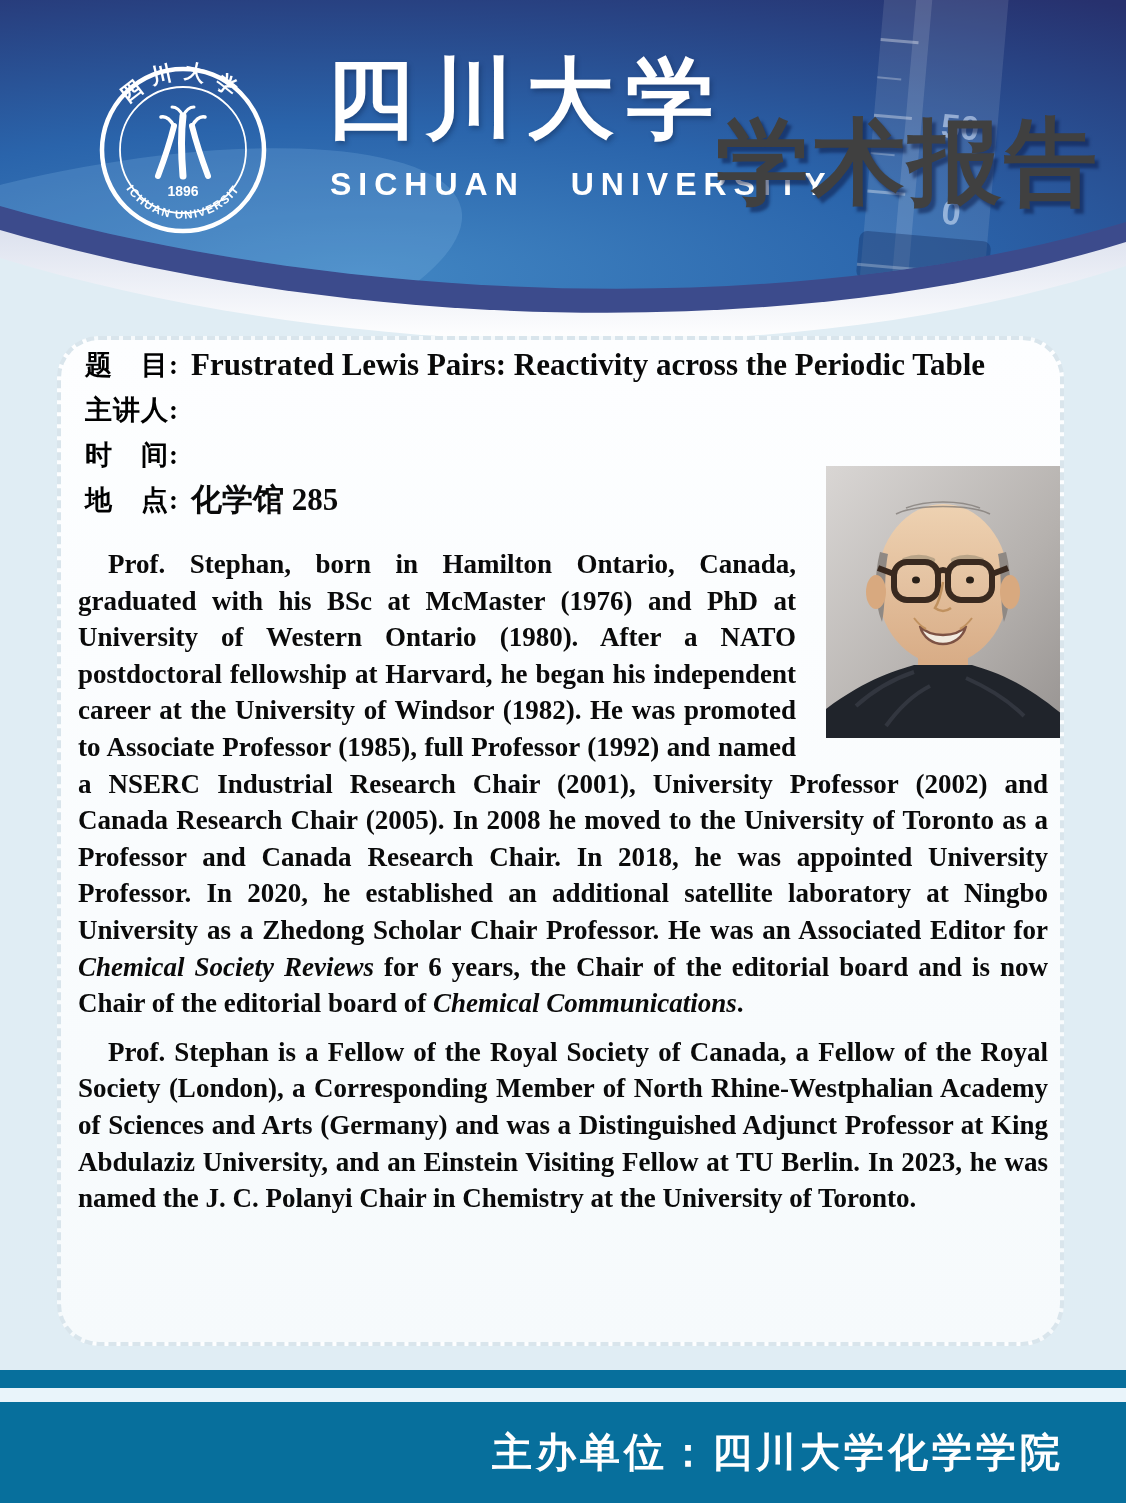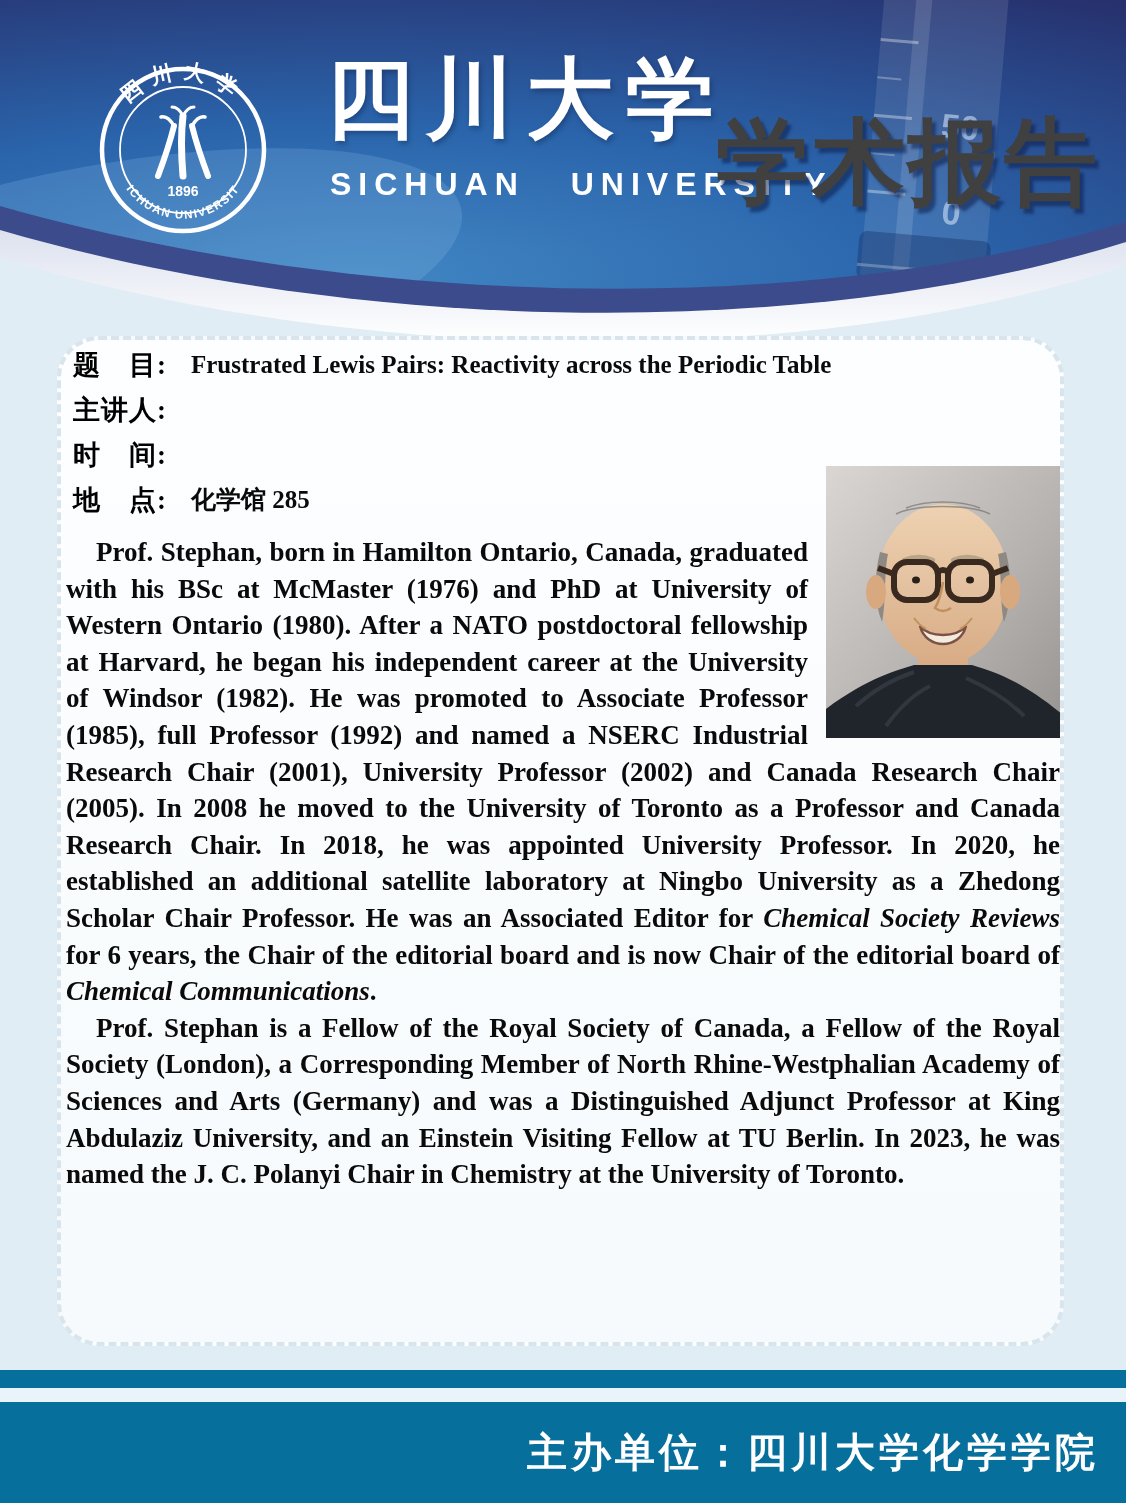--- a/index.html
+++ b/index.html
@@ -32,45 +32,45 @@
   }
   
   .card {
     position:absolute; left:57px; top:336px; width:1007px; height:1010px;
     background:linear-gradient(#fdfeff,#f6fafc);
     border:4px dashed #d9e5ec; border-radius:42px;
     box-sizing:border-box;
   }
   
   .fields { position:absolute; left:73px; top:342px; }
-  .frow { display:flex; align-items:center; height:45px; }
+  .frow { display:flex; align-items:center; height:45px;text-align:center; }
   .flabel {
     width:118px; flex:none;
     font-size:27px; font-weight:bold; color:#000;
     letter-spacing:1px;
   }
-  .fvalue { font-size:25px; font-weight:bold; color:#0a0a0a; white-space:nowrap; }
+  .fvalue { font-size:31px; font-weight:bold; color:#0a0a0a; white-space:nowrap; }
   
   .photo { position:absolute; left:826px; top:466px; width:234px; height:272px; }
   
   .bio {
     position:absolute; left:66px; top:534px; width:994px;
     font-size:27px; font-weight:bold; line-height:36.6px;
     text-align:justify; color:#0a0a0a;
   }
-  .bio p { margin:0; text-indent:30px; }
+  .bio p { margin:12px; text-indent:30px; }
   .photo-spacer { float:right; width:252px; height:206px; }
   .ital { font-style:italic; }
   
   .stripe1 { position:absolute; left:0; top:1370px; width:1126px; height:18px; background:#076f9c; }
   .stripe-light { position:absolute; left:0; top:1388px; width:1126px; height:14px; background:#e9f4fa; }
   .footer-block {
     position:absolute; left:0; top:1402px; width:1126px; height:101px;
     background:#076f9c; display:flex; align-items:center; justify-content:flex-end;
-    padding-right:27px; box-sizing:border-box;
+    padding-right:62px; box-sizing:border-box;
   }
   .organizer {
     font-size:40px; font-weight:900; color:#ffffff; letter-spacing:4px;
     font-family:"Liberation Sans", sans-serif; white-space:nowrap;
   }
 </style>
 </head>
 <body>
 
 <div class="poster">

